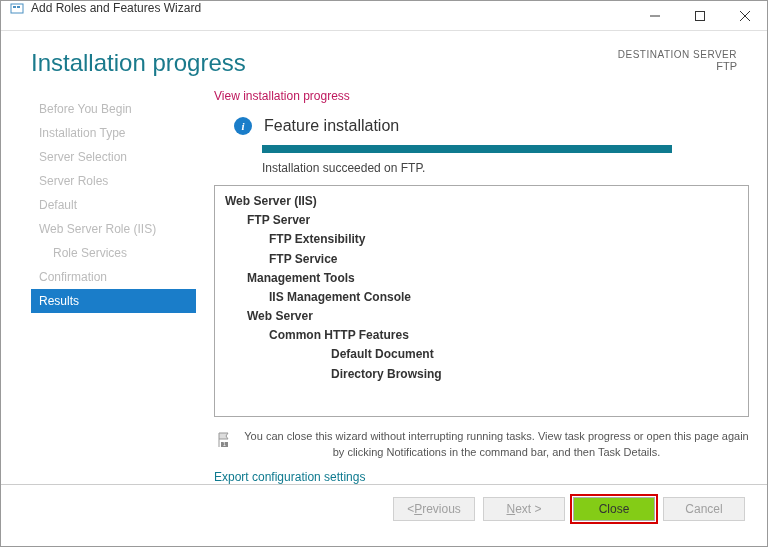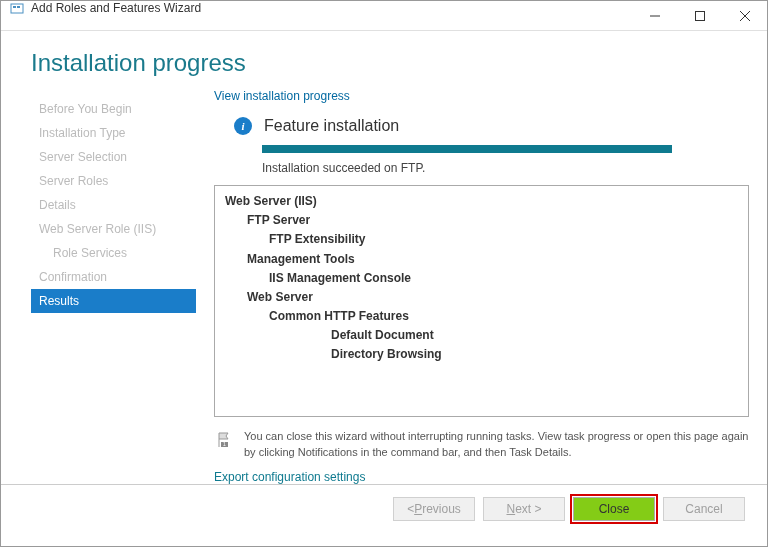--- a/index.html
+++ b/index.html
@@ -18,36 +18,36 @@
     .dest-name { font-size: 11px; }
     
     .body-area { display: flex; padding: 0 18px 0 30px; height: 395px; }
     
     .sidebar { width: 165px; padding-top: 8px; }
     .sidebar-item { font-size: 12px; color: #bbb; padding: 5px 8px; cursor: default; }
     .sidebar-item.indent { padding-left: 22px; }
     .sidebar-item.active { background: #1a7dc9; color: #fff; }
     
     .main { flex: 1; padding-left: 18px; display: flex; flex-direction: column; }
-    .section-label { font-size: 12px; color: #0369a1; margin-bottom: 14px; }
+    .section-label { font-size: 12px; color: #be185d; margin-bottom: 14px; }
     
     .status-row { display: flex; align-items: center; margin-bottom: 10px; margin-left: 20px; }
     .info-icon { width: 18px; height: 18px; border-radius: 50%; background: #1a7dc9; color: #fff; display: flex; align-items: center; justify-content: center; font-size: 11px; font-weight: bold; font-style: italic; font-family: Georgia, serif; margin-right: 12px; }
     .status-text { font-size: 16px; color: #333; }
     
     .progress-bar { height: 8px; background: #0f7a8f; margin: 0 0 8px 48px; width: 410px; }
     .progress-msg { font-size: 12px; color: #444; margin-left: 48px; margin-bottom: 10px; }
     
     .tree-box { border: 1px solid #aaa; height: 234px; overflow-y: scroll; padding: 6px 10px; font-size: 12px; color: #333; line-height: 1.6; }
     .tree-l0 { font-weight: 600; margin-left: 0; }
     .tree-l1 { font-weight: 600; margin-left: 22px; }
     .tree-l2 { font-weight: 600; margin-left: 44px; }
     .tree-l3 { font-weight: 600; margin-left: 66px; padding-left: 40px; }
     
-    .hint-row { display: flex; margin-top: 12px; align-items: flex-start; }
+    .hint-row { display: flex; margin-top: 12px; align-items: flex-start; text-align: center; }
     .flag-icon { width: 20px; height: 20px; margin-right: 10px; display: flex; align-items: center; justify-content: center; color: #888; flex-shrink: 0; margin-top: 1px; }
     .hint-text { font-size: 11px; color: #555; line-height: 1.4; }
     
     .export-link { font-size: 12px; color: #0f7a8f; margin-top: 10px; cursor: pointer; }
     
     .footer { border-top: 1px solid #ccc; padding: 12px 22px; display: flex; justify-content: flex-end; gap: 8px; }
     .btn { min-width: 82px; height: 24px; font-size: 12px; border: 1px solid #adadad; background: #84cc16; color: #333; display: flex; align-items: center; justify-content: center; padding: 0 10px; }
     .btn.disabled { color: #a0a0a0; background: #f0f0f0; border-color: #d0d0d0; }
     .btn.highlight { outline: 2px solid #d40000; outline-offset: 1px; }
     .btn .ukey { text-decoration: underline; }
@@ -83,29 +83,33 @@
       <svg width="10" height="10">
           <line x1="0" y1="0" x2="10" y2="10" stroke="#333" stroke-width="1"></line>
           <line x1="10" y1="0" x2="0" y2="10" stroke="#333" stroke-width="1"></line>
         </svg>
     </div>
   </div>
 </div>
 
 <div class="header-area">
   <div class="page-title">Installation progress</div>
+  <div class="dest-box">
+    <div class="dest-label">DESTINATION SERVER</div>
+    <div class="dest-name">FTP</div>
+  </div>
 </div>
 
 <div class="body-area">
   <div class="sidebar" id="sidebar">
       <div class="sidebar-item">Before You Begin</div>
       <div class="sidebar-item">Installation Type</div>
       <div class="sidebar-item">Server Selection</div>
       <div class="sidebar-item">Server Roles</div>
-      <div class="sidebar-item">Details</div>
+      <div class="sidebar-item">Default</div>
       <div class="sidebar-item">Web Server Role (IIS)</div>
       <div class="sidebar-item indent">Role Services</div>
       <div class="sidebar-item">Confirmation</div>
       <div class="sidebar-item active">Results</div>
     </div>
 
   <div class="main">
     <div class="section-label">View installation progress</div>
 
     <div class="status-row">
@@ -113,20 +117,21 @@
       <div class="status-text">Feature installation</div>
     </div>
 
     <div class="progress-bar"></div>
     <div class="progress-msg">Installation succeeded on FTP.</div>
 
     <div class="tree-box" id="tree">
         <div class="tree-l0">Web Server (IIS)</div>
         <div class="tree-l1">FTP Server</div>
         <div class="tree-l2">FTP Extensibility</div>
+        <div class="tree-l2">FTP Service</div>
         <div class="tree-l1">Management Tools</div>
         <div class="tree-l2">IIS Management Console</div>
         <div class="tree-l1">Web Server</div>
         <div class="tree-l2">Common HTTP Features</div>
         <div class="tree-l3">Default Document</div>
         <div class="tree-l3">Directory Browsing</div>
       </div>
 
     <div class="hint-row">
       <div class="flag-icon">

